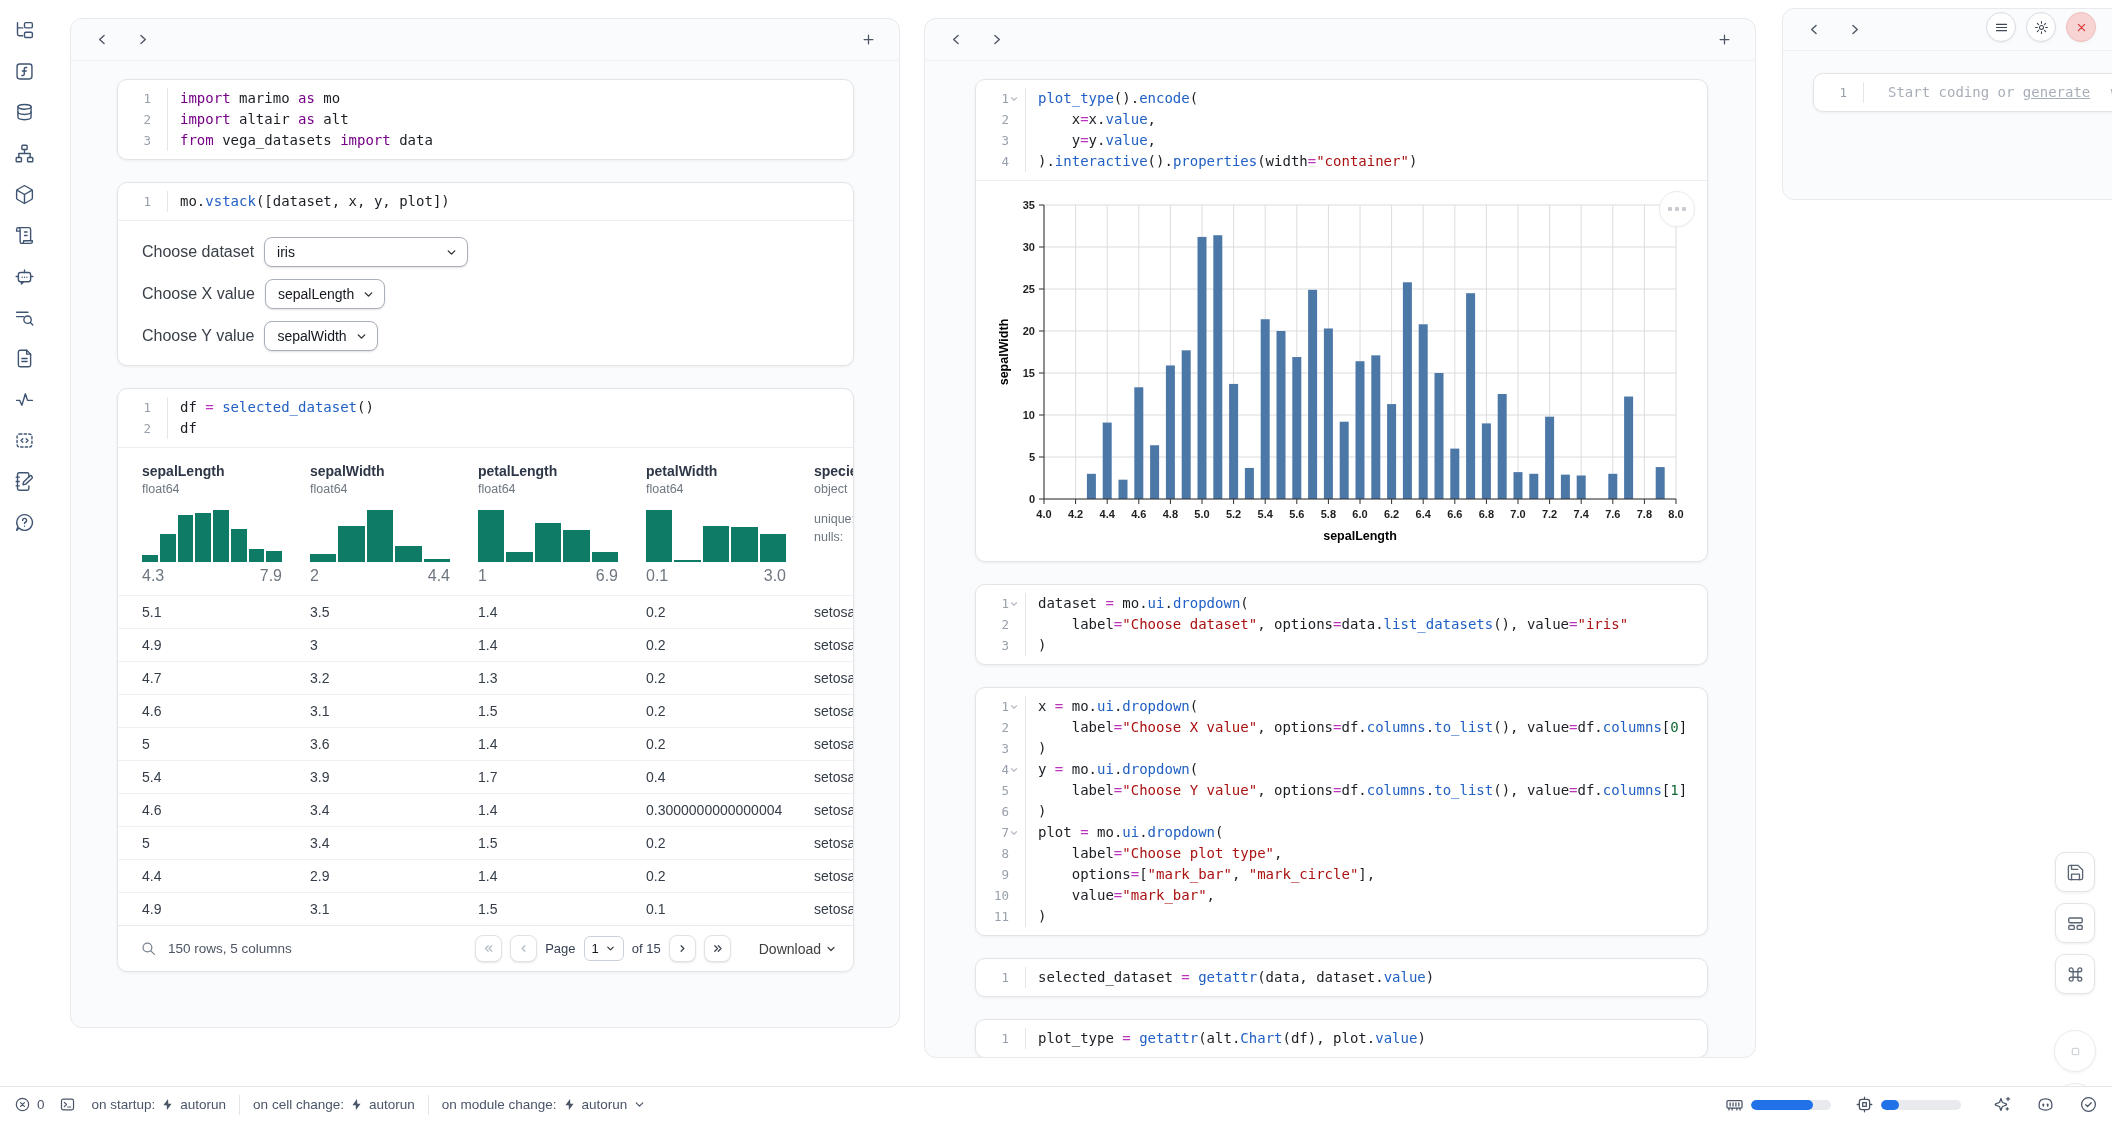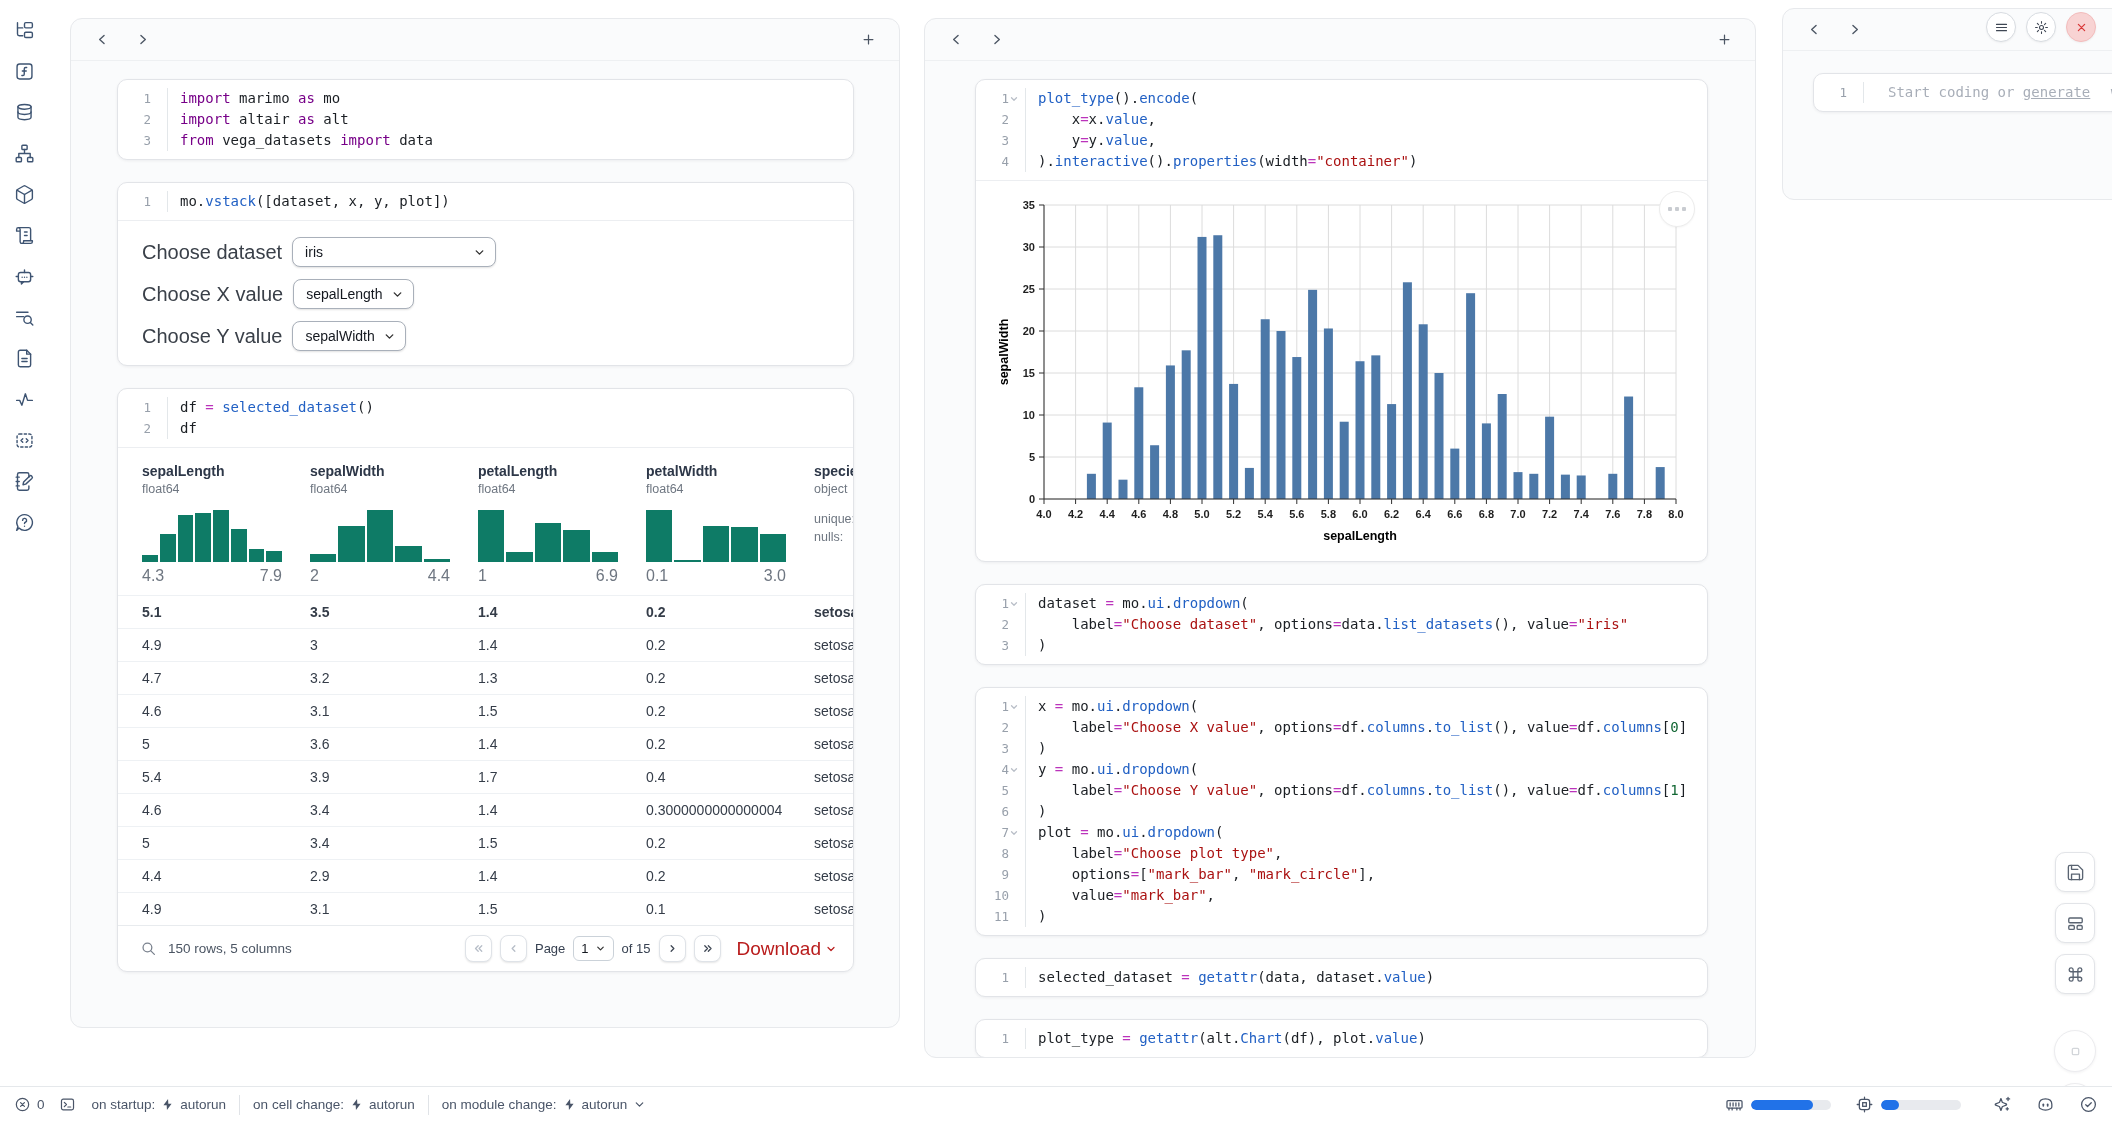--- a/index.html
+++ b/index.html
@@ -39,21 +39,21 @@
   .cl .c { padding-left:12px; font-family:"DejaVu Sans Mono", monospace; font-size:14px; white-space:pre; color:#1b1f24; }
   .t-kw { color:#770088; } .t-fn { color:#2160c4; } .t-str { color:#aa1111; }
   .t-op { color:#bb33bb; } .t-num { color:#116633; } .t-pl { color:#1b1f24; }
   .t-ph { color:#a8aeb8;margin-left:12px; } .t-phu { color:#a8aeb8; text-decoration:underline; }
 
   .out { border-top:1px solid #eceef1; }
 
   
   .dd-wrap { padding:16px 24px 14px 24px; display:flex; flex-direction:column; gap:12px; }
   .dd-row { display:flex; align-items:center; height:30px; }
-  .dd-row .lbl { font-size:20px; color:#3a4049; margin-right:10px; }
+  .dd-row .lbl { font-size:16px; color:#3a4049; margin-right:10px; }
   .select { display:flex; align-items:center; justify-content:space-between; gap:8px;
     background:#fff; border:1px solid #a9b0ba; border-radius:8px; height:30px;
     padding:0 9px 0 12px; font-size:14px; color:#14181f; cursor:pointer;
     box-shadow:0 1px 2px rgba(0,0,0,.12); }
   .select svg { width:13px; height:13px; color:#333; flex:0 0 13px; }
   .dd-row[data-idx="0"] .select { width:204px; }
 
   
   .tbl { width:100%; overflow:hidden; }
   .tgrid { display:grid; grid-template-columns:168px 168px 168px 168px 168px; padding-left:22px; }
@@ -71,21 +71,21 @@
   .tfoot .summary { font-size:13.5px; color:#4b5563; }
   .pager { margin-left:auto; display:flex; align-items:center; gap:8px; }
   .pbtn { width:27px; height:27px; border:1px solid #dfe3e8; border-radius:8px; background:#fff;
     box-shadow:0 1px 2px rgba(0,0,0,.1); display:flex; align-items:center; justify-content:center; cursor:pointer; }
   .pbtn svg { width:13px; height:13px; }
   .pbtn.dis { color:#b6bdc7; } .pbtn.en { color:#3f4754; }
   .ptext { font-size:13px; color:#374151; }
   .psel { display:flex; align-items:center; gap:6px; border:1px solid #cbd2d9; border-radius:6px;
     height:25px; padding:0 7px; font-size:13px; color:#14181f; background:#fff; cursor:pointer; }
   .psel svg { width:11px; height:11px; color:#333; }
-  .dl { margin-left:8px; display:flex; align-items:center; gap:4px; color:#b91c1c; font-size:19px; cursor:pointer; }
+  .dl { margin-left:20px; display:flex; align-items:center; gap:4px; color:#404040; font-size:14px; cursor:pointer; }
   .dl svg { width:12px; height:12px; }
 
   
   .chart-out { position:relative; padding:12px 8px 4px 12px; }
   .vega-menu { position:absolute; top:10px; right:12px; width:36px; height:36px; border-radius:50%;
     background:#fff; border:1px solid #ececec; box-shadow:0 1px 2px rgba(0,0,0,.04);
     display:flex; align-items:center; justify-content:center; gap:3px; cursor:pointer; }
   .vega-menu i { width:4px; height:4px; border-radius:1px; background:#c9ccd1; display:block; }
 
   
@@ -407,21 +407,21 @@
             <div class="th">
               <div class="cname">species</div>
               <div class="ctype">object</div>
               <div class="cstats">
                 <div>unique:</div>
                 <div>nulls:</div>
               </div>
             </div>
           </div>
         <div id="tbl-body">
-            <div class="tgrid tr" style="display: grid; font-weight: bold;">
+            <div class="tgrid tr" style="display: grid;">
               <div class="td">5.1</div>
               <div class="td">3.5</div>
               <div class="td">1.4</div>
               <div class="td">0.2</div>
               <div class="td">setosa</div>
             </div>
             <div class="tgrid tr" style="display: grid;">
               <div class="td">4.9</div>
               <div class="td">3</div>
               <div class="td">1.4</div>

